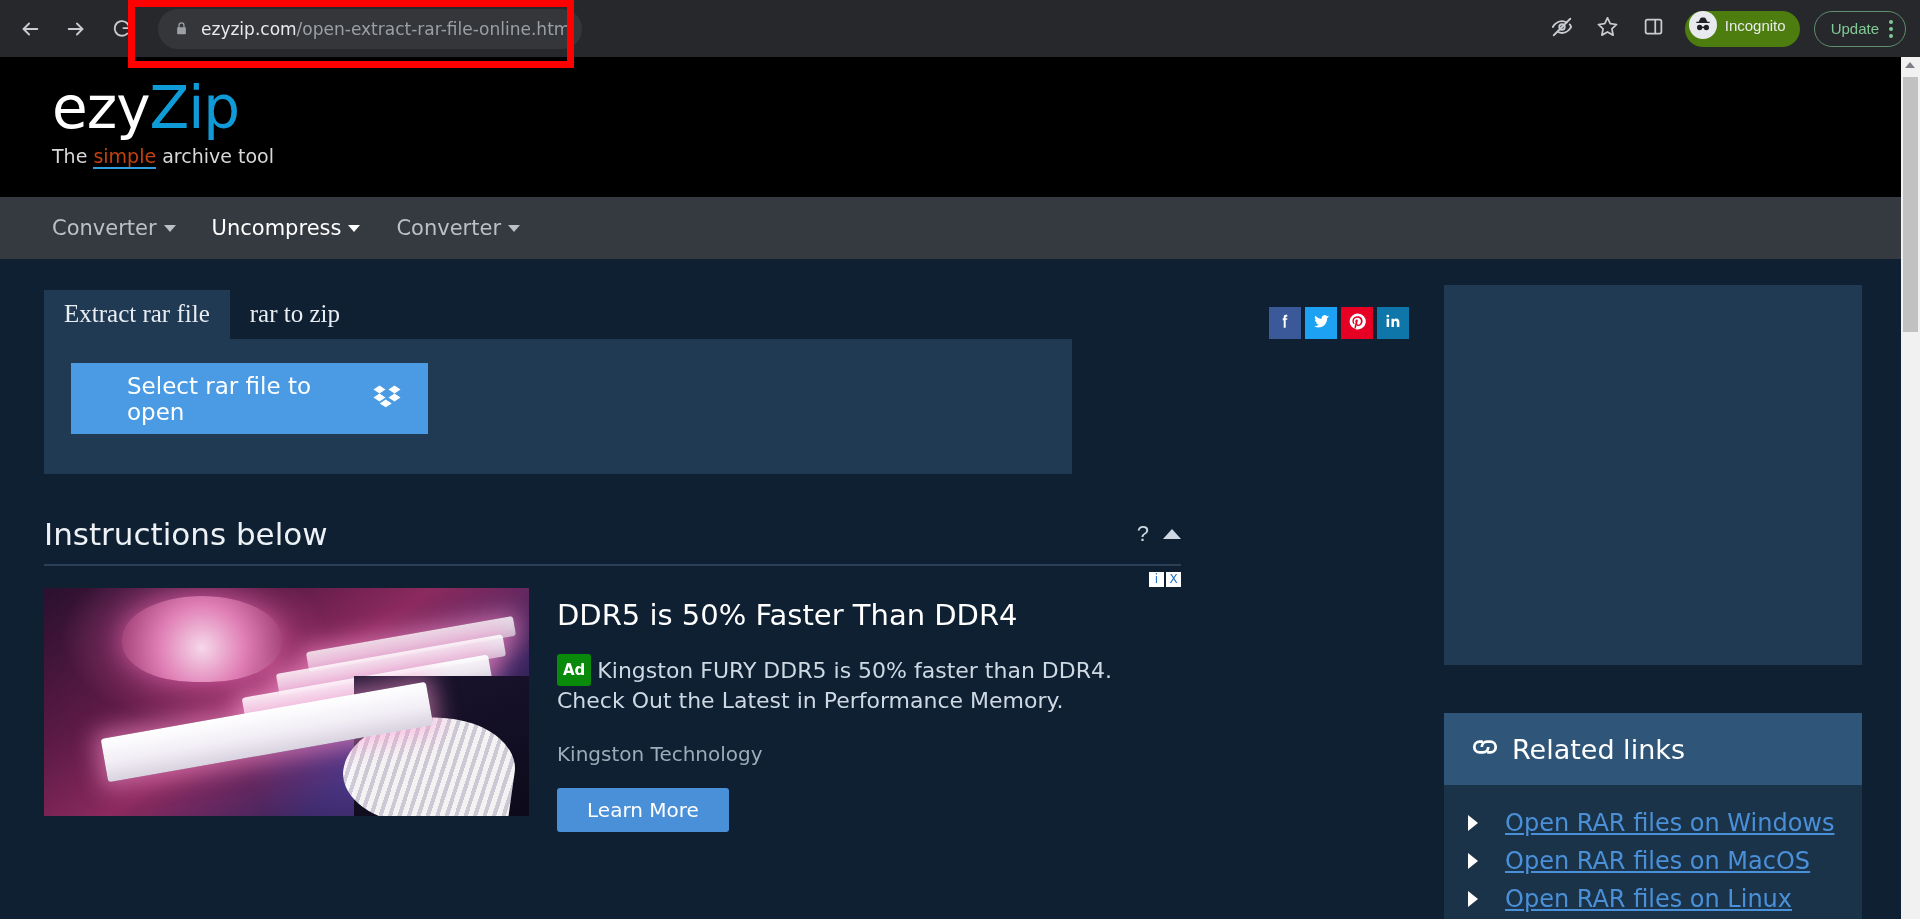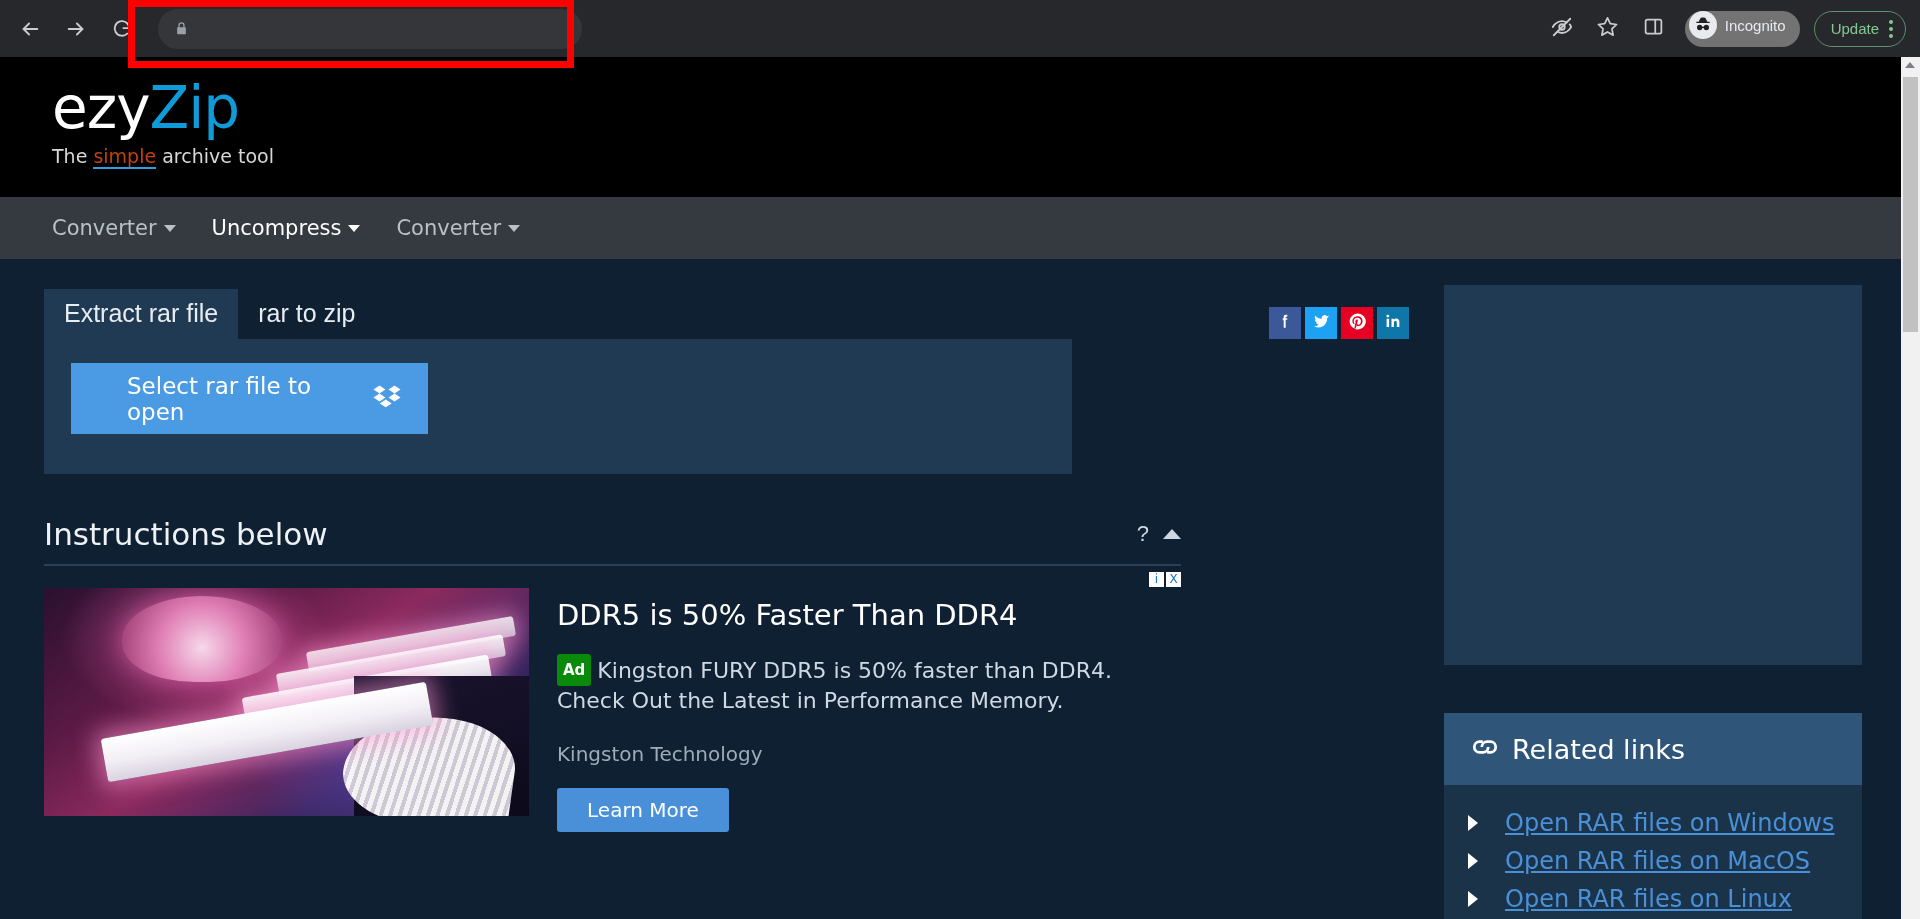--- a/index.html
+++ b/index.html
@@ -47,21 +47,21 @@
     display: flex; align-items: center;
     padding-right: 14px; gap: 4px;
   }
   .chrome-icon {
     width: 42px; height: 42px; border-radius: 50%;
     display: flex; align-items: center; justify-content: center;
     color: #c9ccd0;
   }
   .incognito-pill {
     display: flex; align-items: center; gap: 8px;
-    background: #737373; border-radius: 18px;
+    background: #4d7c0f; border-radius: 18px;
     height: 36px; padding: 0 14px 7px 4px;
     margin-left: 6px;
   }
   .incognito-circle {
     width: 28px; height: 28px; border-radius: 50%;
     background: #e8eaed; display: flex; align-items: center; justify-content: center;
   }
   .incognito-label { font-size: 15px; color: #e8eaed; }
   .update-pill {
     display: flex; align-items: center; gap: 6px;
@@ -133,21 +133,21 @@
 
   
   .body-wrap { background: #0e2032; min-height: 660px; display: flex; padding: 26px 0 0 0; }
   .main-col { width: 1424px; padding-left: 44px; }
   .side-col { width: 477px; padding-left: 20px; }
 
   
   .tabs-row { display: flex; align-items: flex-end; height: 54px; position: relative; }
   .tab {
     font-size: 25px; padding: 10px 20px 11px 20px; color: #e8edf2;
-    font-family: Liberation Sans, sans-serif;
+    font-family: Liberation Serif, serif;
   }
   .tab.active { background: #203a53; }
   .socials { margin-left: auto; display: flex; gap: 4px; padding-right: 15px; }
   .social {
     width: 32px; height: 32px; display: flex; align-items: center; justify-content: center;
     color: #fff;
   }
   .s-fb { background: #3b5998; }
   .s-tw { background: #1da1f2; }
   .s-pi { background: #e60023; }
@@ -316,20 +316,21 @@
       </span>
     </div>
   </div>
 
   <div class="omnibox">
     <span class="lock-icon">
       <svg width="15" height="17" viewBox="0 0 24 24" fill="#9aa0a6">
           <path d="M12 2a5 5 0 0 0-5 5v3H6a1 1 0 0 0-1 1v9a1 1 0 0 0 1 1h12a1 1 0 0 0 1-1v-9a1 1 0 0 0-1-1h-1V7a5 5 0 0 0-5-5zm0 2a3 3 0 0 1 3 3v3H9V7a3 3 0 0 1 3-3z"></path>
         </svg>
     </span>
+    <span class="url-text"><span class="host">ezyzip.com</span><span>/open-extract-rar-file-online.html</span></span>
   </div>
 
   <div class="chrome-right">
     <div class="chrome-icon">
       <span>
         <svg width="22" height="22" viewBox="0 0 24 24" fill="none" stroke="currentColor" stroke-width="2" stroke-linecap="round">
             <path d="M2 12s3.8-6.5 10-6.5c2 0 3.7.7 5.1 1.6"></path>
             <path d="M20.4 9.2C21.4 10.4 22 12 22 12s-3.8 6.5-10 6.5c-1.6 0-3-.4-4.2-1"></path>
             <circle cx="12" cy="12" r="3"></circle>
             <line x1="3" y1="21" x2="21" y2="3"></line>

